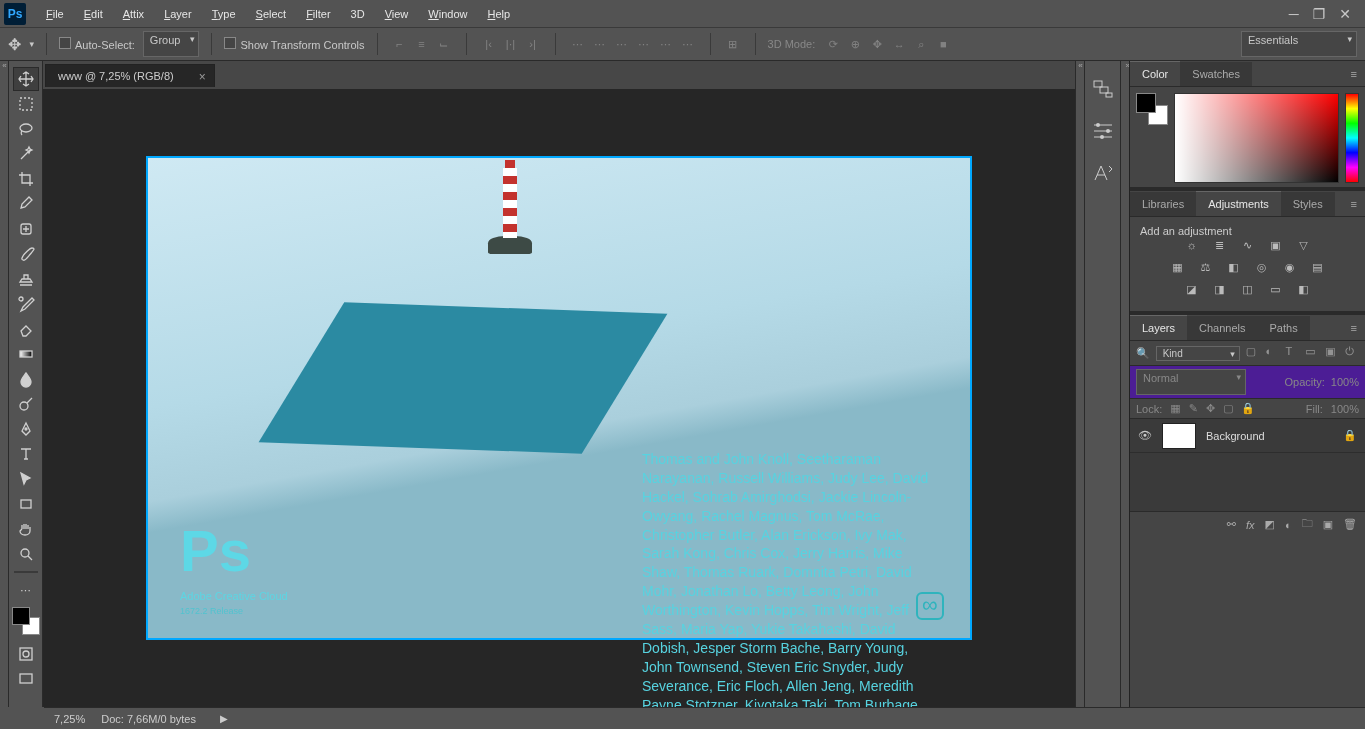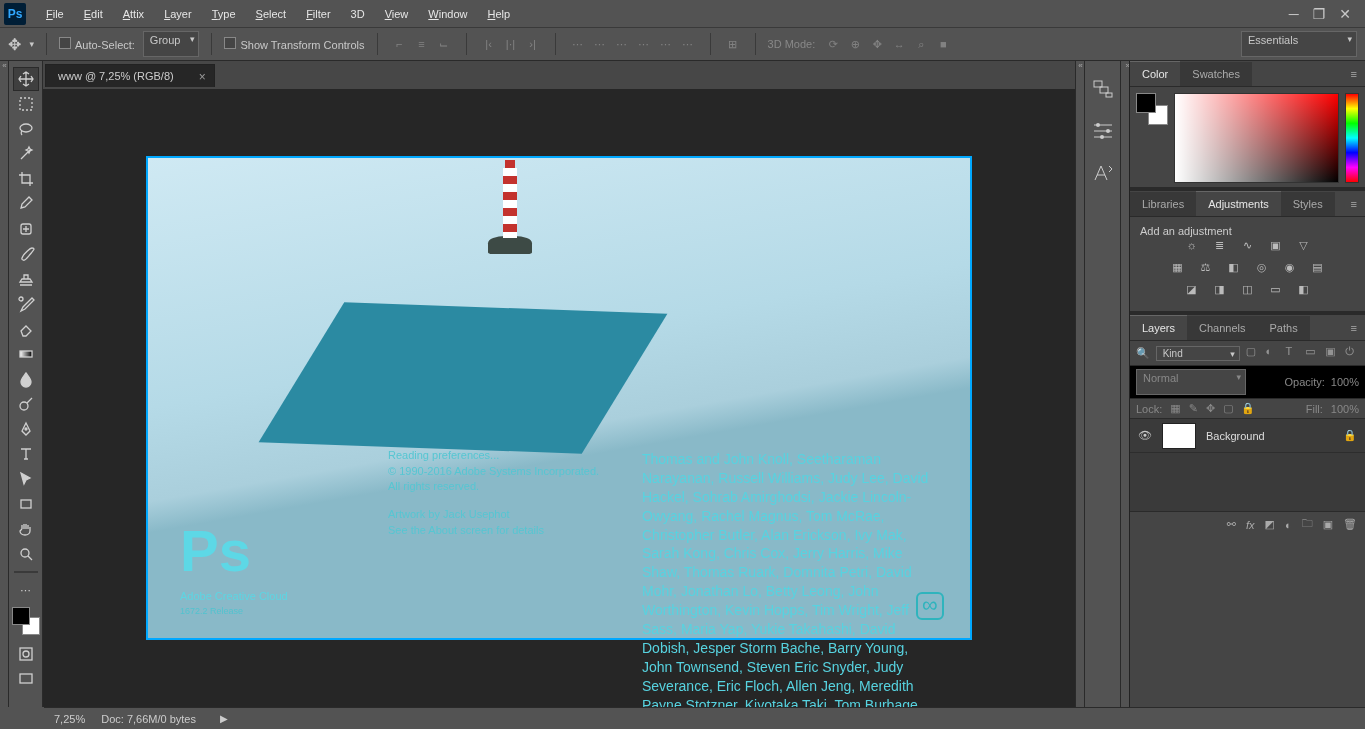--- a/index.html
+++ b/index.html
@@ -81,21 +81,21 @@
 .colorfield::before{content:"";position:absolute;inset:0;background:linear-gradient(to right,#fff,rgba(255,255,255,0));}
 .hue{width:14px;height:90px;border:1px solid #333;background:linear-gradient(#ff0000,#ffff00,#00ff00,#00ffff,#0000ff,#ff00ff,#ff0000);}
 .adj-body{padding:8px 10px;}
 .adj-body .title{color:#ccc;}
 .adj-row{display:flex;gap:10px;justify-content:center;margin-bottom:6px;}
 .adj-row span{width:18px;height:16px;color:#bbb;display:flex;align-items:center;justify-content:center;border:1px solid transparent;}
 .lay-body{height:196px;display:flex;flex-direction:column;background:#3a3a3a;}
 .lay-filter{display:flex;align-items:center;gap:6px;padding:4px 6px;background:#454545;border-bottom:1px solid #2a2a2a;}
 .lay-filter .combo{flex:0 0 84px;font-size:10px;padding:1px 14px 1px 6px;}
 .filter-ic{width:16px;height:16px;opacity:.6;}
-.lay-row2{display:flex;align-items:center;padding:3px 6px;background:#000000;border-bottom:1px solid #2a2a2a;gap:6px;color:#888;font-size:10px;}
+.lay-row2{display:flex;align-items:center;padding:3px 6px;background:#4c1d95;border-bottom:1px solid #2a2a2a;gap:6px;color:#888;font-size:10px;}
 .lay-row2 .combo{flex:0 0 110px;}
 .lay-lock{display:flex;align-items:center;padding:3px 6px;background:#454545;border-bottom:1px solid #2a2a2a;gap:8px;color:#888;font-size:10px;}
 .lay-list{flex:1;background:#3a3a3a;}
 .layer{display:flex;align-items:center;height:34px;border-bottom:1px solid #2d2d2d;padding:0 8px;gap:10px;background:#3a3a3a;}
 .layer .eye{width:14px;}
 .layer .thumb{width:34px;height:26px;background:#fff;border:1px solid #222;}
 .layer .name{color:#ddd;}
 .layer .lock{margin-left:auto;color:#bbb;}
 .lay-footer{height:26px;background:#454545;border-top:1px solid #2a2a2a;display:flex;align-items:center;justify-content:flex-end;gap:10px;padding:0 8px;color:#aaa;}
 .panel-sep{height:4px;background:#2a2a2a;}
@@ -322,28 +322,20 @@
       <div class="splash">
         <div class="sky"></div>
         <div class="water-top"></div>
         <div class="rocks"></div>
         <div class="lighthouse"></div>
         <div class="left-txt">
           <div class="ps">Ps</div>
           <div>Adobe Creative Cloud</div>
         </div>
         <div class="footer">1672.2 Release</div>
-        <div class="mid">
-          <div>Reading preferences...</div>
-          <div>© 1990-2016 Adobe Systems Incorporated.</div>
-          <div>All rights reserved.</div>
-          <br>
-          <div>Artwork by Jack Usephot</div>
-          <div>See the About screen for details</div>
-        </div>
         <div class="credits">Thomas and John Knoll, Seetharaman Narayanan, Russell Williams, Judy Lee, David Hackel, Sohrab Amirghodsi, Jackie Lincoln-Owyang, Rachel Magnus, Tom McRae, Christopher Butler, Alan Erickson, Ivy Mak, Sarah Kong, Chris Cox, Jerry Harris, Mike Shaw, Thomas Ruark, Domnita Petri, David Mohr, Jonathan Lo, Betty Leong, John Worthington, Kevin Hopps, Tim Wright, Jeff Sass, Maria Yap, Yukie Takahashi, David Dobish, Jesper Storm Bache, Barry Young, John Townsend, Steven Eric Snyder, Judy Severance, Eric Floch, Allen Jeng, Meredith Payne Stotzner, Kiyotaka Taki, Tom Burbage, John Peterson, Kellisa Sandoval, Daniel Presedo, Irina Satanovskaya, Zorana Gee, Adam Jerugim, Tom Attix, John E. Hanson, B. Winston Hendrickson.</div>
         <div class="cclogo"></div>
       </div>
     </div>
   </div>
 
   <div class="vstrip vstrip-r">
       <span class="exp">«</span>
     </div>
 

